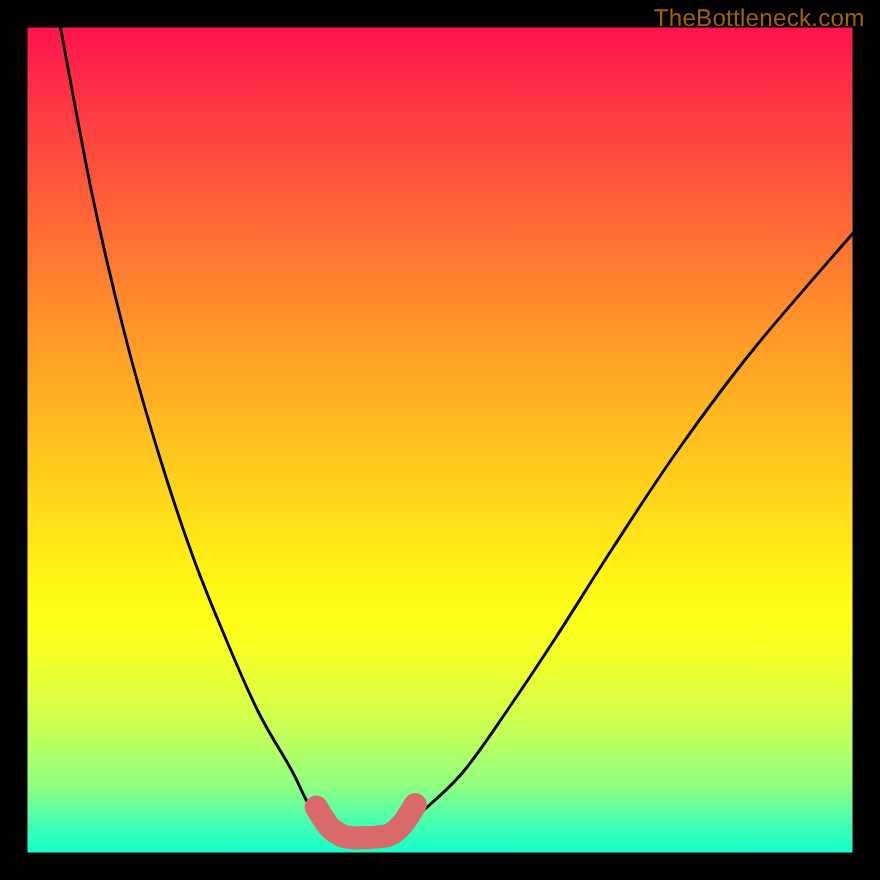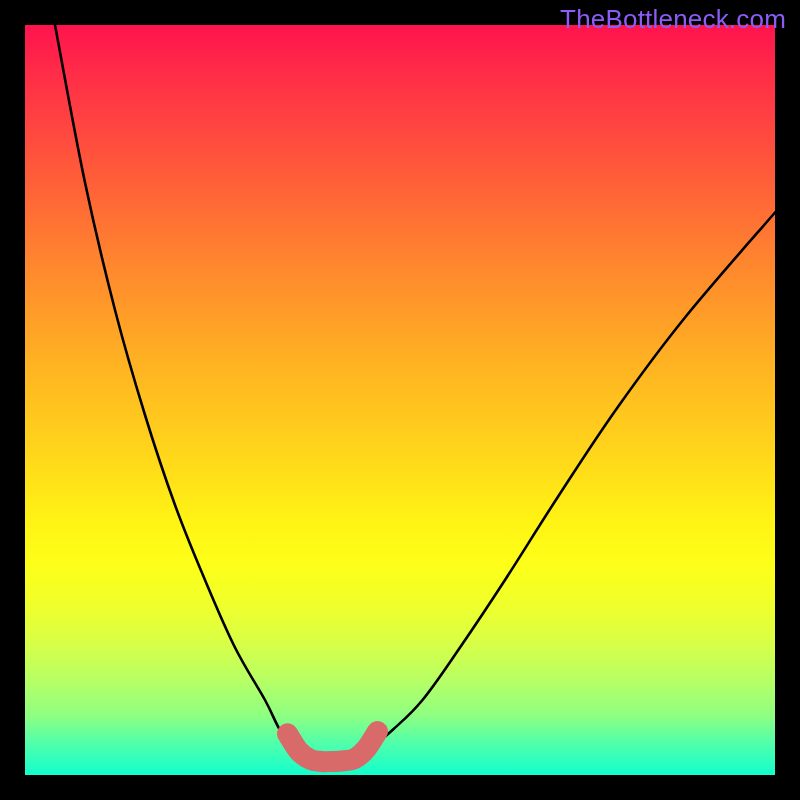--- a/index.html
+++ b/index.html
@@ -31,22 +31,22 @@
       #daff44 82%,
       #baff62 87%,
       #8fff81 92%,
       #4dffad 96%,
       #12ffcd 100%);
   }
   .watermark {
     position: absolute;
     top: 4px;
     right: 14px;
-    color: #8b5cf6;
-    font-size: 26px;
+    color: #a16207;
+    font-size: 22px;
     font-weight: 500;
     letter-spacing: 0.2px;
     z-index: 10;
   }
   svg.curves {
     position: absolute;
     top: 0;
     left: 0;
     width: 750px;
     height: 750px;

